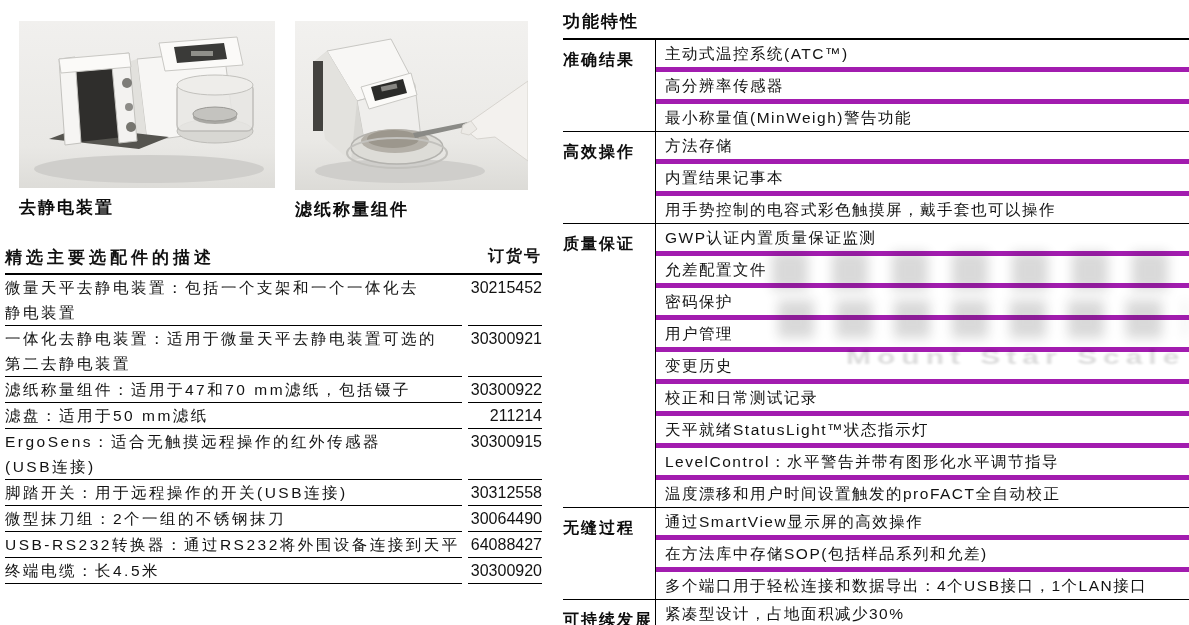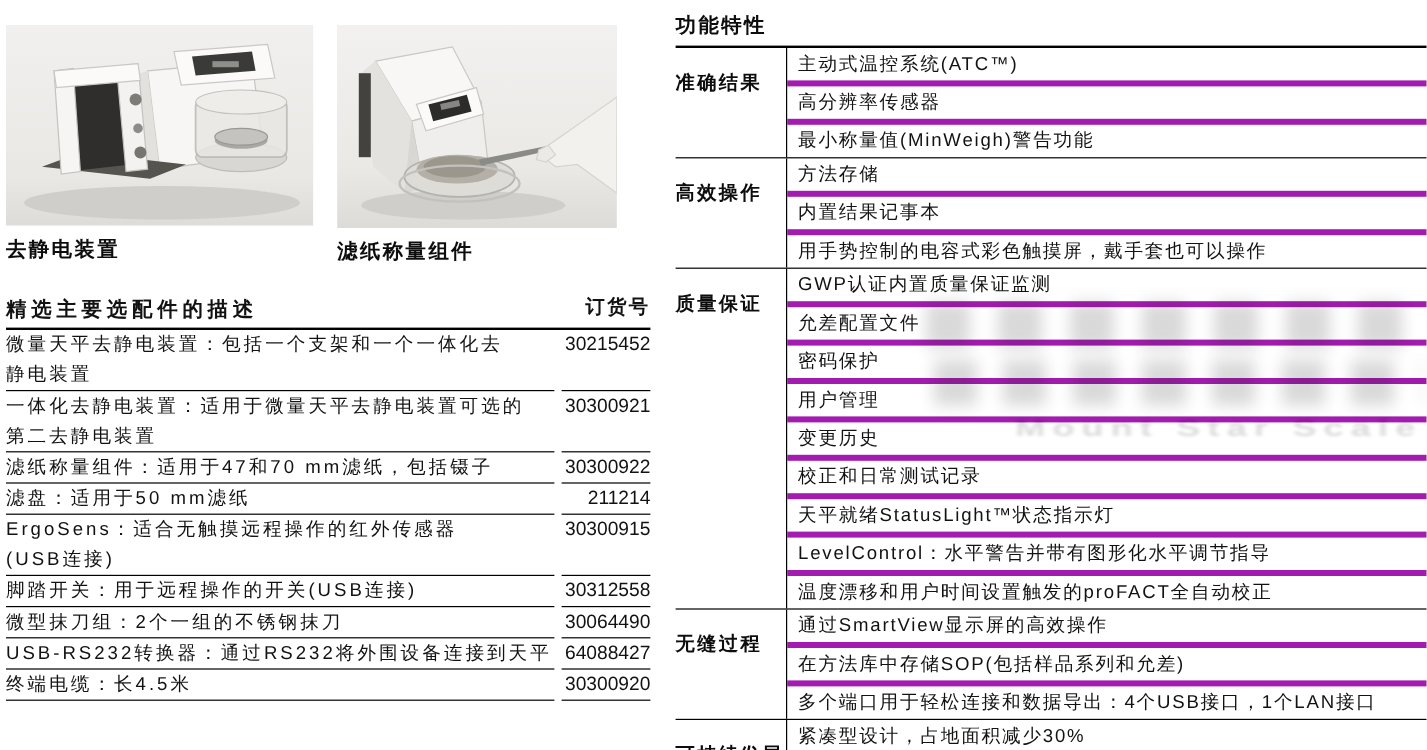--- a/index.html
+++ b/index.html
@@ -2,21 +2,21 @@
 <html><head>
 <meta charset="utf-8">
 <style>
   html,body{margin:0;padding:0;background:#fff;}
   .page{
     position:relative;width:1189px;height:625px;background:#ffffff;overflow:hidden;
     font-family:"Liberation Sans",sans-serif;color:#121212;
   }
   
   .left-col{position:absolute;left:5px;top:21px;width:537px;}
-  .figures{display:flex;gap:20px;}
+  .figures{display:flex;gap:20px;justify-content:center;}
   .figure{display:block;margin:0;}
   .figure .photo{display:block;background:#eeedeb;}
   .figure .caption{
     font-weight:bold;font-size:17px;letter-spacing:2px;margin-top:11px;line-height:18px;color:#0d0d0d;
   }
   .acc-table{margin-top:27px;}
   .acc-header{display:flex;align-items:flex-start;border-bottom:2px solid #000;padding-bottom:4px;}
   .acc-header .h-desc{flex:1;font-weight:bold;font-size:17px;letter-spacing:4px;}
   .acc-header .h-no{width:80px;text-align:right;font-weight:bold;font-size:16px;letter-spacing:2px;}
   .acc-row{display:flex;align-items:stretch;}
@@ -30,21 +30,21 @@
   }
   
   .right-col{position:absolute;left:563px;top:0;width:626px;height:562px;}
   .feat-title{
     margin-top:13px;font-weight:bold;font-size:17px;letter-spacing:2px;
     padding-bottom:7px;border-bottom:2px solid #000;line-height:18px;color:#0d0d0d;
   }
   .feat-group{display:flex;border-bottom:1px solid #000;}
   .feat-label{
     width:92px;flex:none;font-weight:bold;font-size:16px;letter-spacing:2px;
-    line-height:24px;padding-top:18px;color:#0d0d0d;
+    line-height:24px;padding-top:8px;color:#0d0d0d;
   }
   .feat-items{flex:1;border-left:1px solid #000;min-height:28px;}
   .feat-item{
     height:27px;line-height:27px;border-bottom:5px solid #a21caf;
     padding-left:9px;font-size:15.5px;letter-spacing:1.5px;white-space:nowrap;
   }
   .feat-item:last-child{border-bottom:none;}
   
   .wm-blob{position:absolute;left:772px;top:252px;width:414px;height:94px;
     filter:blur(6px);opacity:0.17;pointer-events:none;}

